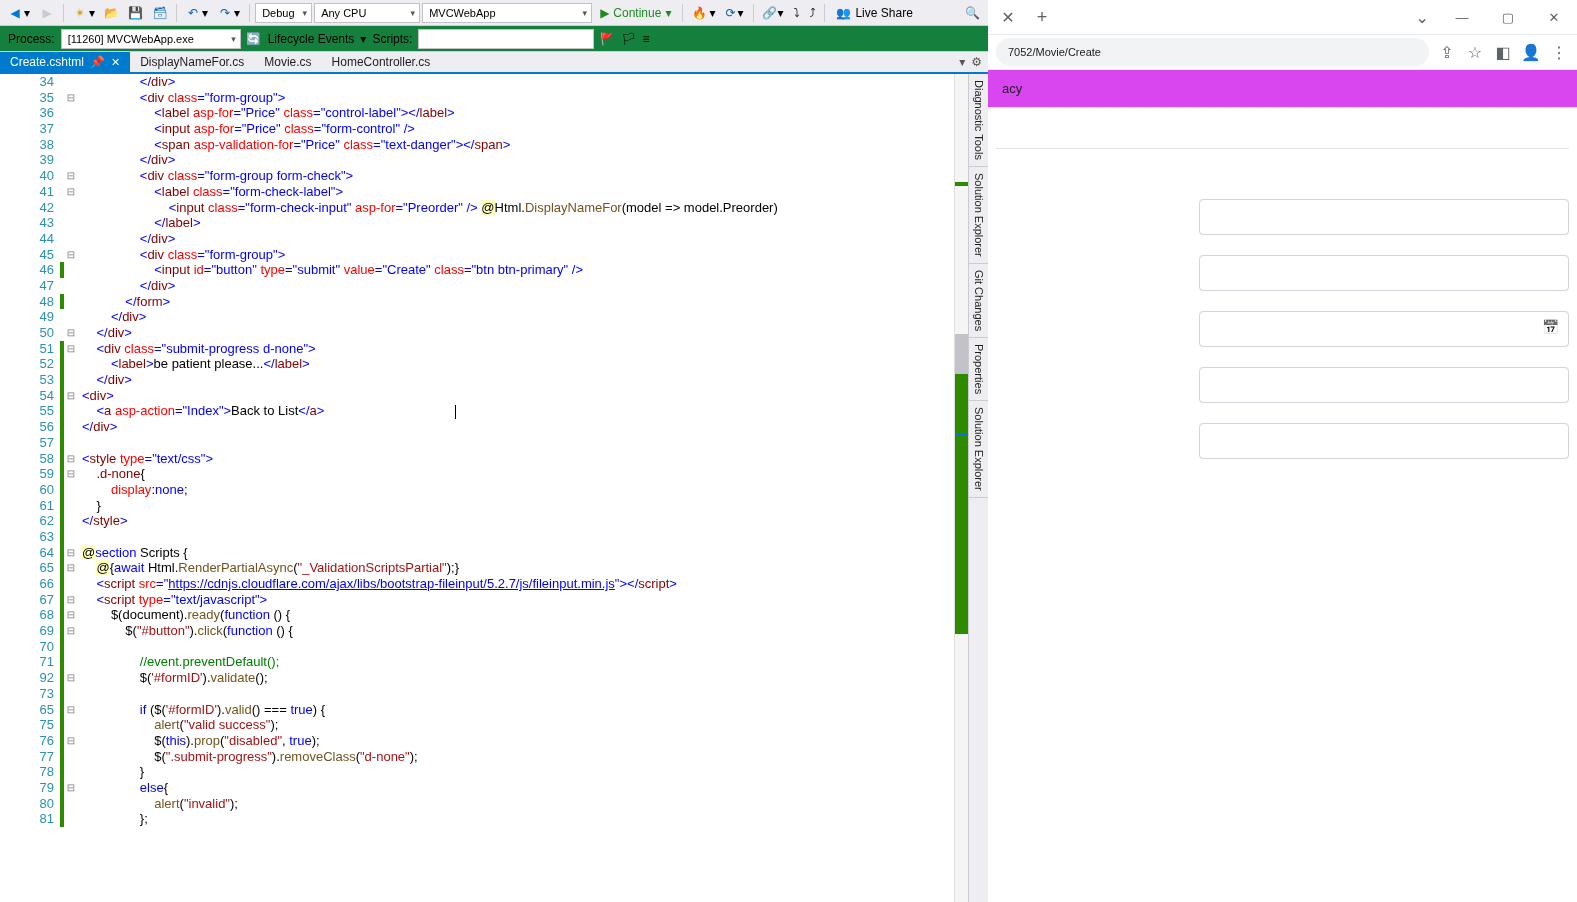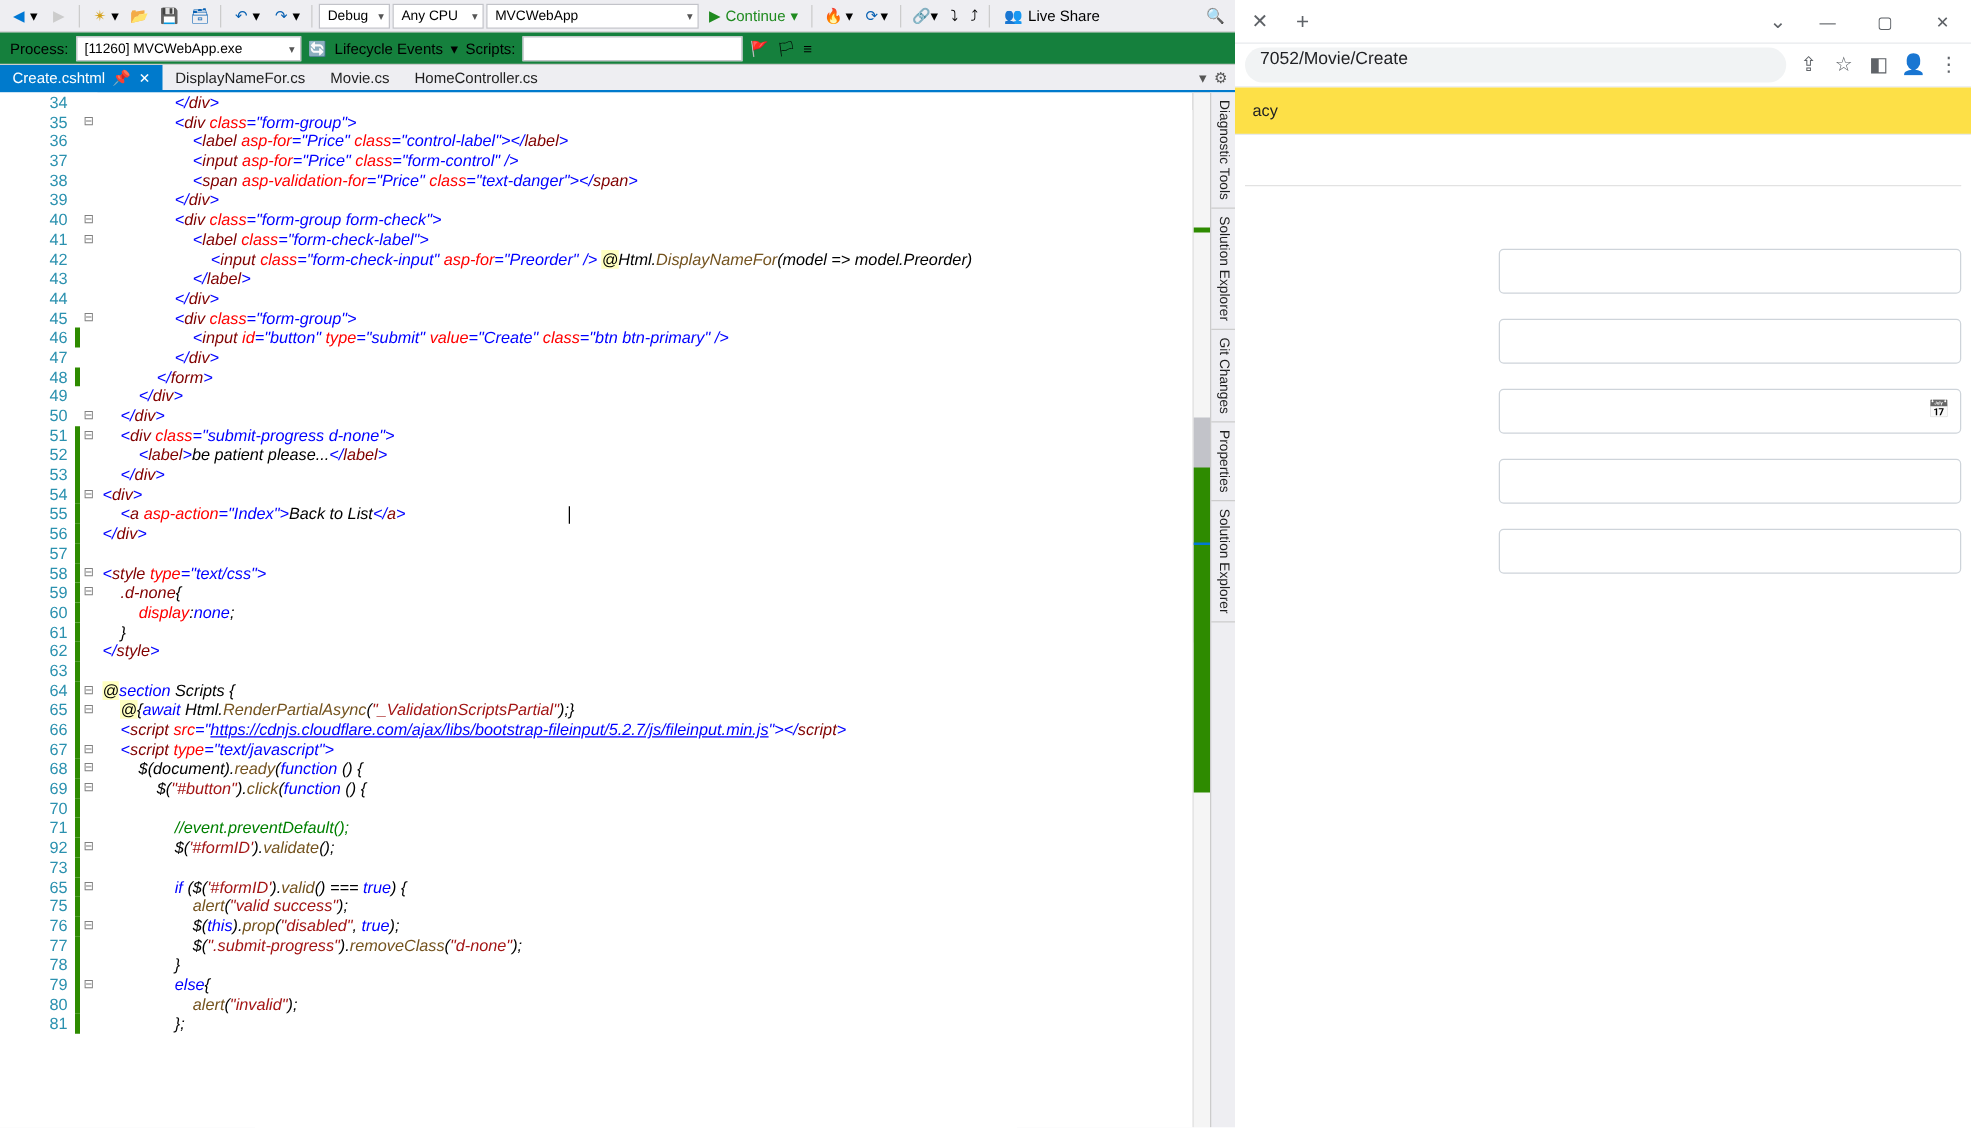--- a/index.html
+++ b/index.html
@@ -32,21 +32,21 @@
 
 .vs-editor { flex: 1; display: flex; background: #fff; font-family: Consolas, monospace; font-size: 13px; line-height: 15.7px; overflow: hidden; position: relative;}
 .gutter { width: 60px; background: #fff; text-align: right; color: #2b91af; padding-right: 6px; border-right: 0; user-select: none;}
 .gutter .ln { height: 15.7px; }
 .outline { width: 14px; background: #fff; }
 .outline .o { height: 15.7px; color:#808080; font-size:10px; text-align:center;}
 .changebar { width: 4px; background: #fff; }
 .changebar .c { height: 15.7px; }
 .changebar .g { background: #2e8b00; }
 .code { flex: 1; white-space: pre; color: #000; padding-left: 4px; position:relative;}
-.code .row { height: 15.7px; font-style: italic; }
+.code .row { height: 15.7px; }
 .caret { display:inline-block; width:1px; height:14px; background:#000; vertical-align:middle; margin-left:1px;}
 
 
 .t-tag { color: #800000; }    
 .t-punc { color: #0000ff; }   
 .t-attr { color: #ff0000; }   
 .t-val  { color: #0000ff; }
 .t-kw   { color: #0000ff; }
 .t-meth { color: #74531f; }
 .t-str  { color: #a31515; }
@@ -65,23 +65,23 @@
 
 .plus-box{ position:absolute; right:20px; top:0; width:14px; height:14px; background:#f0f0f0; border:1px solid #888; color:#2e8b00; font-size:11px; text-align:center; line-height:11px;}
 
 
 .browser { position: absolute; left: 988px; top: 0; width: 589px; height: 902px; background: #fff; display:flex; flex-direction:column;}
 .br-titlebar { height: 34px; background: #fff; display:flex; align-items:center; justify-content:flex-end; gap:0; border-bottom:0;}
 .br-titlebar .wbtn{ width:46px; height:32px; display:flex; align-items:center; justify-content:center; color:#5f6368; font-size:13px;}
 .br-tabclose{ width:28px; height:28px; display:flex; align-items:center; justify-content:center; color:#5f6368; border-radius:50%;}
 .br-newtab{ width:28px; height:28px; display:flex; align-items:center; justify-content:center; color:#5f6368; font-size:18px;}
 .br-toolbar{ height:36px; border-top:1px solid #e8eaed; border-bottom:1px solid #e8eaed; background:#fff; display:flex; align-items:center; padding:0 8px; gap:8px;}
-.br-omni{ flex:1; background:#f1f3f4; height:28px; border-radius:14px; display:flex; align-items:flex-start; padding:0 12px; font-size:14px; color:#202124;}
+.br-omni{ flex:1; background:#f1f3f4; height:28px; border-radius:14px; display:flex; align-items:center; padding:0 12px; font-size:11px; color:#202124;}
 .br-ic{ width:20px; height:20px; display:flex; align-items:center; justify-content:center; color:#5f6368;}
-.br-infobar{ height:38px; background:#fde047; border-bottom:1px solid #e8eaed; display:flex; align-items:center; padding:0 14px; font-size:13px; color:#202124;}
+.br-infobar{ height:38px; background:#d946ef; border-bottom:1px solid #e8eaed; display:flex; align-items:center; padding:0 14px; font-size:13px; color:#202124;}
 .br-page{ flex:1; background:#fff; padding: 40px 8px 0 8px;}
 .br-form-row{ margin: 0 0 20px 0; display:flex; justify-content:flex-end;}
 .br-input{ width:370px; height:36px; border:1px solid #ced4da; border-radius:4px; background:#fff; position:relative;}
 .br-input.date::after{ content:"📅"; position:absolute; right:8px; top:7px; font-size:14px; filter:grayscale(1);}
 .br-hr{ border:0; border-top:1px solid #e2e2e2; margin: 0 0 20px 0;}
 </style>
 </head>
 <body>
 
 <div class="vs">
@@ -100,21 +100,21 @@
         <span class="icon" style="color:#0861b3">💾</span>
       </span>
     <span class="tb-btn">
         <span class="icon" style="color:#0861b3">🗃</span>
       </span>
     <span class="sep"></span>
     <span class="tb-btn"><span class="icon" style="color:#0861b3">↶</span>▾</span>
     <span class="tb-btn"><span class="icon" style="color:#0861b3">↷</span>▾</span>
     <span class="sep"></span>
     <span class="combo" style="width:57px">Debug</span>
-    <span class="combo" style="width:73px">Any CPU</span>
+    <span class="combo" style="width:106px">Any CPU</span>
     <span class="combo" style="width:170px">MVCWebApp</span>
     <span class="continue"><span style="color:#1f8a1f">▶</span><span>Continue</span> ▾</span>
     <span class="sep"></span>
     <span class="tb-btn"><span style="color:#e23838">🔥</span>▾</span>
     <span class="tb-btn"><span style="color:#0861b3">⟳</span>▾</span>
     <span class="sep"></span>
     <span class="tb-btn">🔗▾</span>
     <span class="tb-btn">⤵</span>
     <span class="tb-btn">⤴</span>
     <span class="sep"></span>

